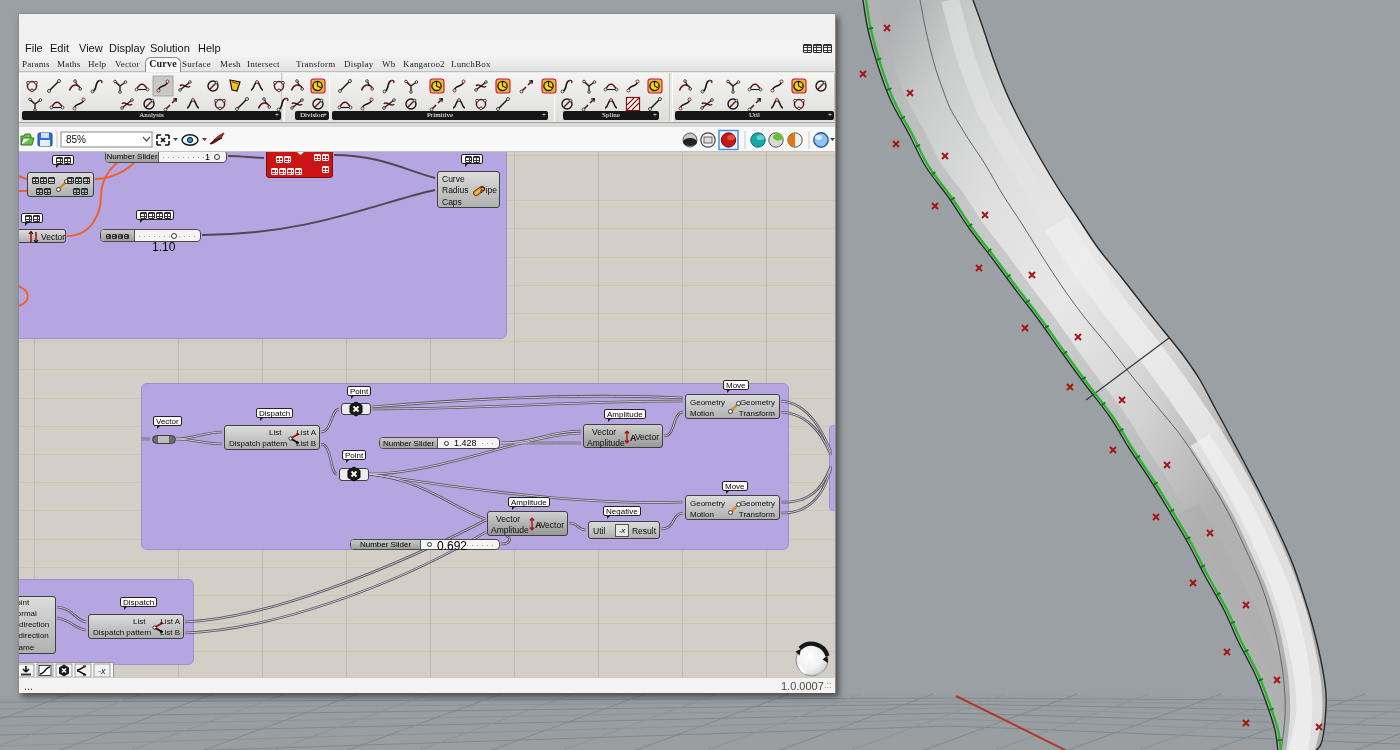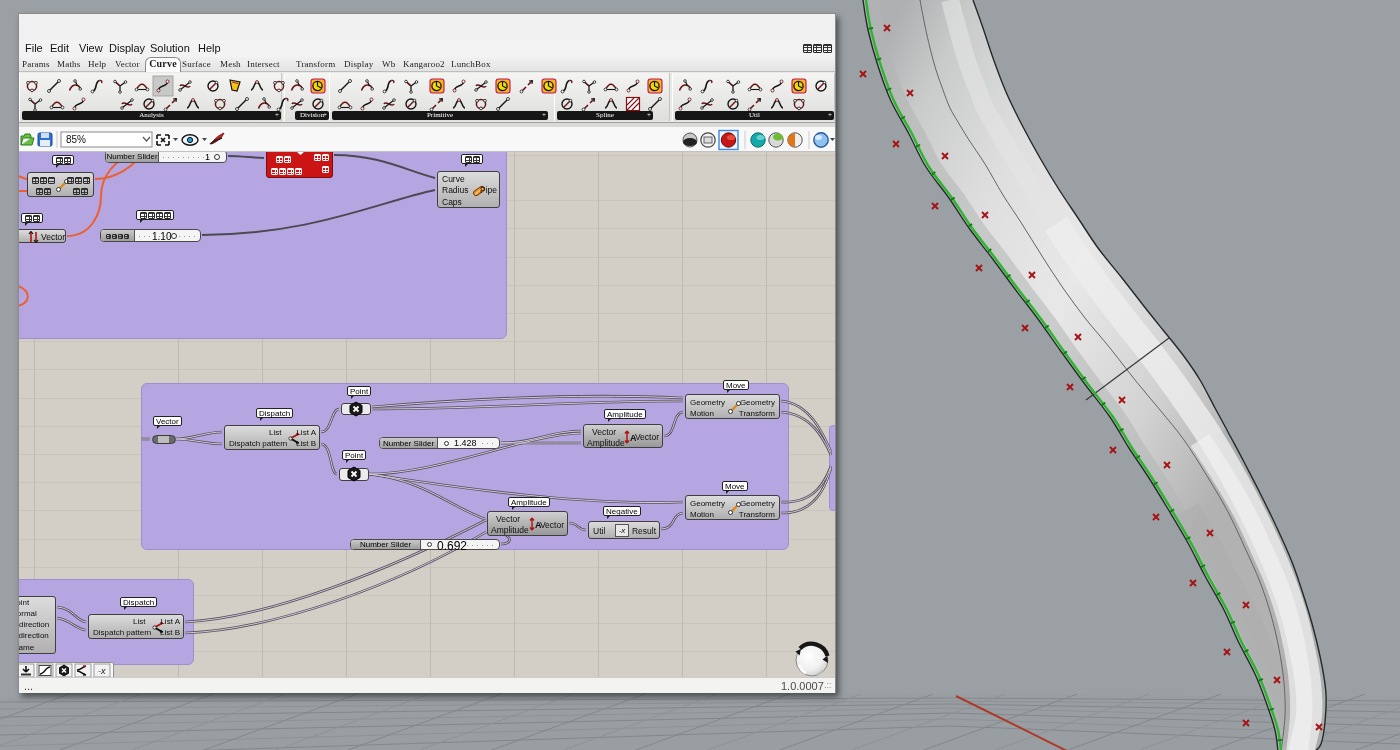--- a/index.html
+++ b/index.html
@@ -185,21 +185,21 @@
       <div class="tgroup" style="left:0px;width:263px">
           <div class="tbar" style="left:2px;width:259px">Analysis<i>+</i></div>
         </div>
       <div class="tgroup" style="left:265px;width:46px">
           <div class="tbar" style="left:10px;width:34px">Division<i>+</i></div>
         </div>
       <div class="tgroup" style="left:310px;width:244px">
           <div class="tbar" style="left:2px;width:216px">Primitive<i>+</i></div>
         </div>
       <div class="tgroup" style="left:535px;width:116px">
-          <div class="tbar" style="left:2px;width:96px">Spline<i>+</i></div>
+          <div class="tbar" style="left:8px;width:96px">Spline<i>+</i></div>
         </div>
       <div class="tgroup" style="left:653px;width:163px">
           <div class="tbar" style="left:2px;width:159px">Util<i>+</i></div>
         </div>
       <svg id="iconsvg" width="816" height="40" style="position:absolute;left:0;top:2px">
 <defs>
 <g id="icA">
               <circle cx="8" cy="8" r="4.6" fill="none" stroke="#6b1414" stroke-width="1.5"></circle>
 <circle cx="4" cy="4.8" r="1.4" fill="#fff" stroke="#111" stroke-width="0.8"></circle>
 <circle cx="12" cy="4.8" r="1.4" fill="#fff" stroke="#111" stroke-width="0.8"></circle>
@@ -492,21 +492,21 @@
           </svg>
         <span style="position:absolute;left:8px;top:6px"><span class="cjkw s"></span><span class="cjkw s"></span></span>
         <span style="position:absolute;left:3px;top:18px"><span class="cjkw s"></span><span class="cjkw s"></span><span class="cjkw s"></span><span class="cjkw s"></span></span>
         <span style="position:absolute;right:3px;top:4px"><span class="cjkw s"></span><span class="cjkw s"></span></span>
         <span style="position:absolute;right:3px;top:16px"><span class="cjkw s"></span></span>
       </div>
       <div class="tip" style="left:117px;top:58px"><span class="cjk s"></span><span class="cjk s"></span><span class="cjk s"></span><span class="cjk s"></span></div>
       <div class="slider" style="left:81px;top:77px;width:101px">
         <div class="hd" style="width:34px"><span class="cjk s" style="width:5px;height:5px"></span><span class="cjk s" style="width:5px;height:5px"></span><span class="cjk s" style="width:5px;height:5px"></span><span class="cjk s" style="width:5px;height:5px"></span></div>
         <div style="position:absolute;left:38px;right:4px;top:6px;height:1px;background:repeating-linear-gradient(90deg,#999 0 1px,transparent 1px 5px)"></div>
-        <span style="position:absolute;left:51px;top:1px;font-size:10px">1.10</span>
+        <span style="position:absolute;left:51px;top:10px;font-size:12px">1.10</span>
         <span style="position:absolute;left:70px;top:3px;width:6px;height:6px;border:1.5px solid #333;border-radius:50%;background:#fff"></span>
       </div>
       <div class="tip" style="left:442px;top:2px"><span class="cjk s"></span><span class="cjk s"></span></div>
       <div class="node" style="left:418px;top:19px;width:63px;height:37px">
         <span style="position:absolute;left:4px;top:2px">Curve</span>
         <span style="position:absolute;left:4px;top:13px">Radius</span>
         <span style="position:absolute;left:4px;top:25px">Caps</span>
         <svg width="16" height="16" style="position:absolute;left:33px;top:11px">
             <rect x="2" y="5.5" width="12" height="5" rx="2.5" fill="#f0941e" stroke="#7e3a08" transform="rotate(-35 8 8)"></rect>
             <path d="M4,11.5 L12,4.5" stroke="#fff" stroke-width="1" opacity="0.8"></path>

